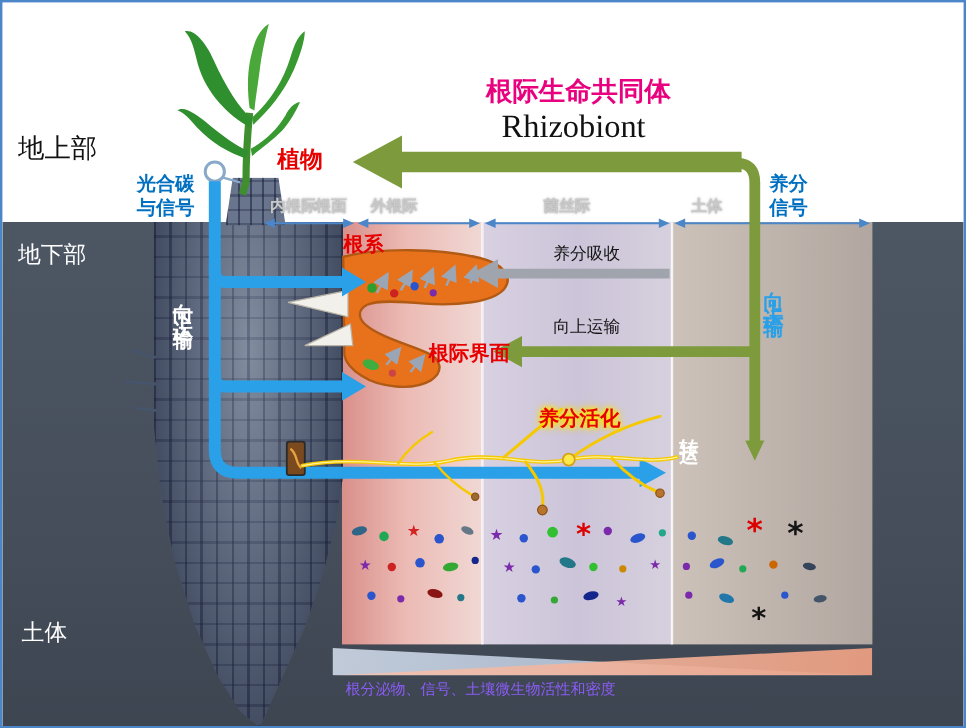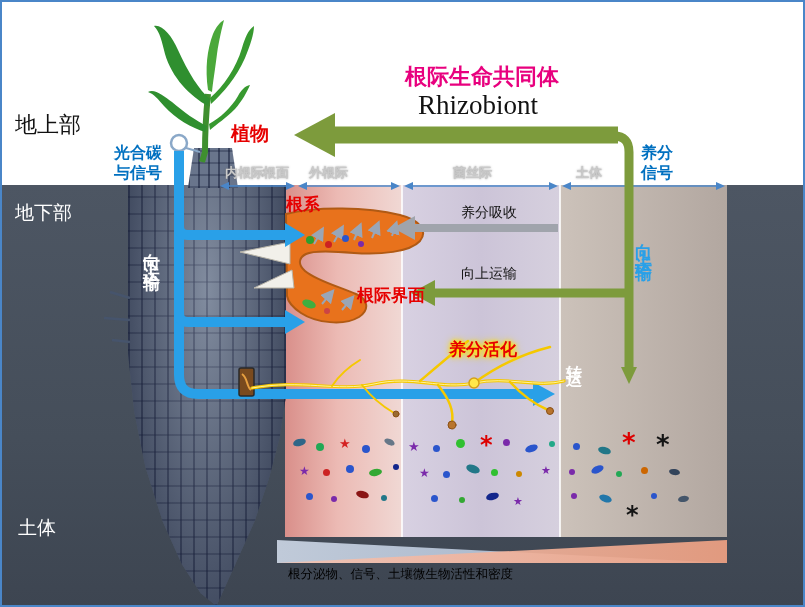--- a/index.html
+++ b/index.html
@@ -52,21 +52,21 @@
   .t-roots{left:284px;top:192px;font-size:17px;font-weight:bold;color:#e60000;}
   .t-rhizoif{left:355px;top:283px;font-size:17px;font-weight:bold;color:#e60000;}
   .t-hyphoif{left:447px;top:337px;font-size:17px;font-weight:bold;color:#e60000;
              text-shadow:0 0 3px #ffec00,0 0 5px #ffe000,0 0 8px #ffd700;}
   .t-absorb{left:459px;top:202px;font-size:14px;color:#141414;}
   .t-mobil{left:459px;top:263px;font-size:14px;color:#141414;}
   .t-down{left:141px;top:237px;font-size:17px;font-weight:bold;color:#fff;}
   .t-up{left:633px;top:227px;font-size:17px;font-weight:bold;color:#29a0e8;}
   .t-transfer{left:564px;top:350px;font-size:16px;font-weight:bold;color:#fff;letter-spacing:6px;}
   .t-cap-top{left:455px;top:520px;font-size:12.5px;color:#141414;}
-  .t-cap-bottom{left:286px;top:564px;font-size:12.5px;color:#000000;}
+  .t-cap-bottom{left:286px;top:564px;font-size:12.5px;color:#8b5cf6;}
   
   .wedge-strip{position:absolute;left:275px;top:538px;width:450px;height:23px;z-index:6;}
   .wedge-a{position:absolute;left:0;top:0;width:100%;height:100%;
            background:linear-gradient(90deg,#c7d1e0,#9fb0c8);
            clip-path:polygon(0 0,100% 100%,0 100%);opacity:.95;}
   .wedge-b{position:absolute;left:0;top:0;width:100%;height:100%;
            background:linear-gradient(90deg,#f2c4b4,#efa183);
            clip-path:polygon(0 100%,100% 0,100% 100%);opacity:.92;}
 </style>
 </head>

